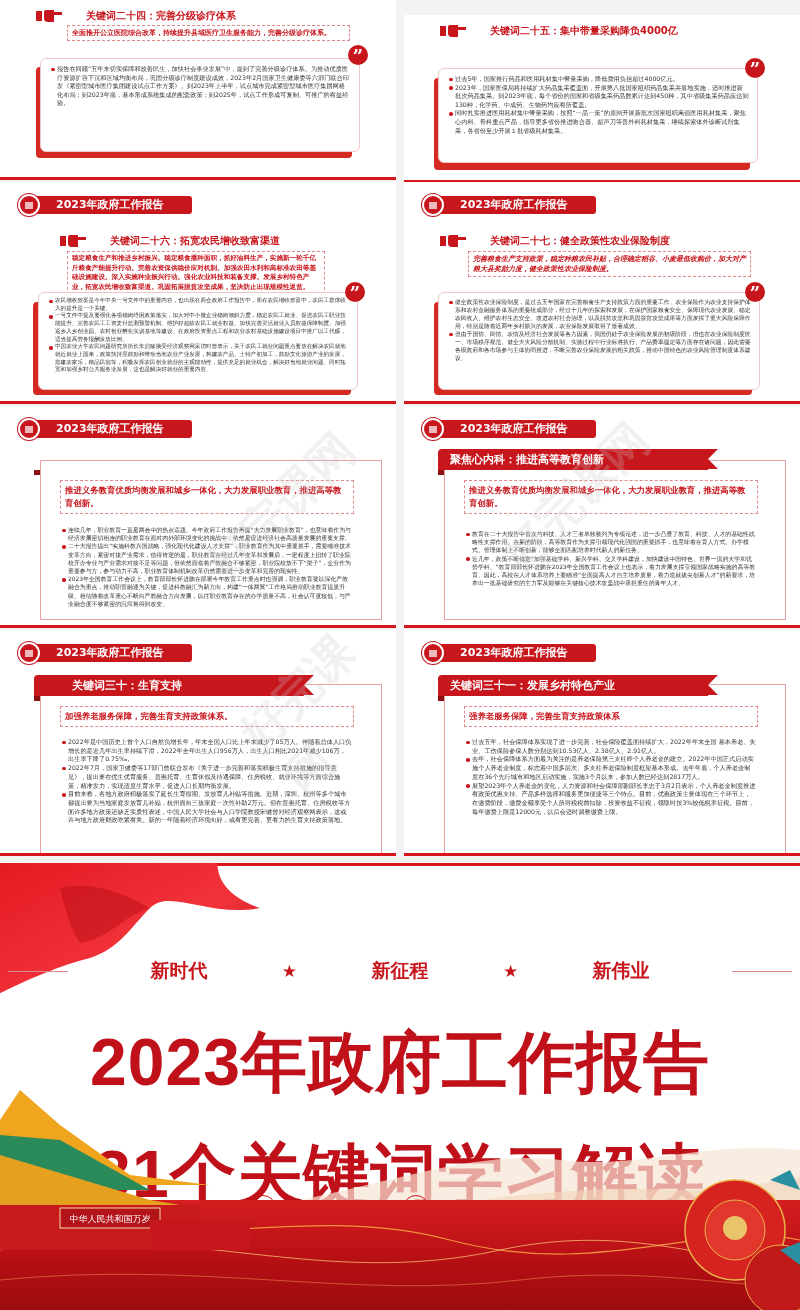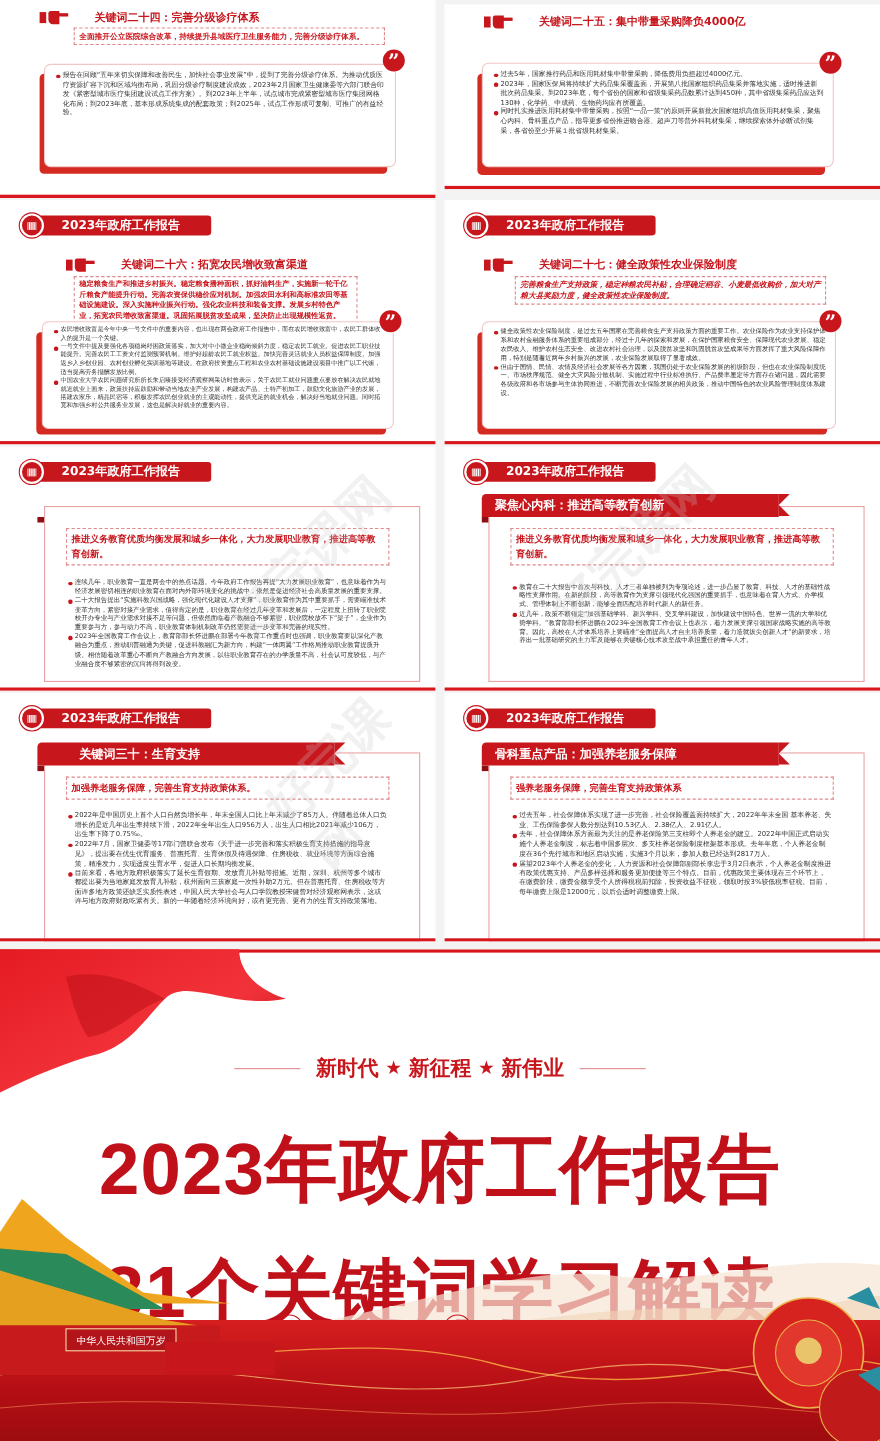--- a/index.html
+++ b/index.html
@@ -34,21 +34,21 @@
   .ribbon-tail { position: absolute; left: 34px; width: 6px; height: 5px; background: #8e0f13; }
   .frame { position: absolute; border: 1px solid #e9a2a4; background: transparent; }
   .frame-box { position: absolute; left: 60px; right: 42px; border: 1px dashed #e08a8c; color: #c8161d; font-weight: bold; font-size: 8.4px; line-height: 13px; padding: 3px 4px; }
   .frame-bullets { position: absolute; left: 62px; right: 44px; font-size: 5.9px; line-height: 8.2px; color: #333; }
 
   .watermark { position: absolute; color: rgba(200,200,200,0.25); font-size: 46px; font-weight: bold; transform: rotate(-45deg); pointer-events: none; }
 
   
   .cover { position: absolute; left: 0; top: 863px; width: 800px; height: 447px; background: #fff; overflow: hidden; }
   .flag { position: absolute; left: -30px; top: -15px; width: 300px; height: 170px; }
-  .slogan { position: absolute; left: 0; right: 0; top: 95px; text-align: center; color: #c8161d; font-weight: bold; font-size: 19px; display: flex; justify-content: center; align-items: center; gap: 6px; }
+  .slogan { position: absolute; left: 0; right: 0; top: 95px; text-align: center; color: #c8161d; font-weight: bold; font-size: 19px; display: flex; justify-content: space-between; align-items: center; gap: 6px; }
   .slogan .line { width: 60px; height: 1px; background: #e08a8c; margin: 0 8px; }
   .slogan .star { font-size: 17px; }
   .cover-title { position: absolute; left: 0; right: 0; text-align: center; color: #c0111a; font-size: 66px; font-weight: bold; letter-spacing: 1px; font-family: "Liberation Sans", sans-serif; }
   .meta-row { position: absolute; left: 0; right: 0; top: 332px; display: flex; justify-content: center; gap: 28px; color: #c8161d; font-size: 13px; align-items: center; }
   .meta-item { display: flex; align-items: center; gap: 8px; }
   .meta-icon { width: 26px; height: 26px; border-radius: 50%; border: 1.5px solid #c8161d; display: flex; align-items: center; justify-content: center; }
   .mountains { position: absolute; left: 0; right: 0; bottom: 60px; height: 120px; }
   .waves { position: absolute; left: 0; right: 0; bottom: 0; height: 110px; background: linear-gradient(180deg, #d61e1f 0%, #b30e14 60%, #9d0c10 100%); }
   .gate { position: absolute; left: 0; bottom: 60px; width: 250px; height: 170px; }
   .peony { position: absolute; right: -10px; bottom: 0; width: 150px; height: 170px; }
@@ -71,21 +71,21 @@
     <div class="card-shadow" style="left:36px;top:67px;width:316px;height:91px;"></div>
     <div class="card" style="left:40px;top:58px;width:320px;height:94px;">
       <div class="bullets">
         <p>报告在回顾“五年来切实保障和改善民生，加快社会事业发展”中，提到了完善分级诊疗体系。为推动优质医疗资源扩容下沉和区域均衡布局，巩固分级诊疗制度建设成效，2023年2月国家卫生健康委等六部门联合印发《紧密型城市医疗集团建设试点工作方案》。到2023年上半年，试点城市完成紧密型城市医疗集团网格化布局；到2023年底，基本形成系统集成的配套政策；到2025年，试点工作形成可复制、可推广的有益经验。</p>
       </div>
     </div>
     <div class="quote-icon" style="left:348px;top:45px;">”</div>
     <div class="bottom-bar"></div>
   </div>
 
-  <div class="slide" style="left:404px;top:4px;height:168px;">
+  <div class="slide" style="left:404px;top:15px;height:168px;">
     <div class="kw-pointer" style="top:9px;">
       <div class="hand">
           <span class="b1"></span>
           <span class="b2"></span>
           <span class="b3"></span>
         </div>
       <span class="kw-title">关键词二十五：集中带量采购降负4000亿</span>
     </div>
     <div class="card-shadow" style="left:30px;top:63px;width:316px;height:92px;"></div>
     <div class="card" style="left:34px;top:53px;width:320px;height:95px;">
@@ -237,21 +237,21 @@
     <div class="report-tag">
       <div class="badge">
           <svg viewBox="0 0 12 12">
             <rect x="2" y="3" width="8" height="7" fill="#fff"></rect>
             <path d="M3 3v7M5 3v7M7 3v7M9 3v7" stroke="#c8161d" stroke-width="0.6"></path>
           </svg>
         </div>
       <div class="label">2023年政府工作报告</div>
     </div>
     <div class="frame" style="left:40px;top:54px;width:342px;height:172px;"></div>
-    <div class="ribbon" style="top:45px;width:270px;">骨科重点产品：加强养老服务保障</div>
+    <div class="ribbon" style="top:45px;width:270px;">关键词三十一：发展乡村特色产业</div>
     <div class="ribbon-tail" style="top:66px;"></div>
     <div class="frame-box" style="top:76px;">强养老服务保障，完善生育支持政策体系</div>
     <div class="frame-bullets" style="top:108px;font-size:6.2px;line-height:8.7px;">
       <div class="bullets">
           <p>过去五年，社会保障体系实现了进一步完善，社会保险覆盖面持续扩大，2022年年末全国 基本养老、失业、工伤保险参保人数分别达到10.53亿人、2.38亿人、2.91亿人。</p>
       <p>去年，社会保障体系方面最为关注的是养老保险第三支柱即个人养老金的建立。2022年中国正式启动实施个人养老金制度，标志着中国多层次、多支柱养老保险制度框架基本形成。去年年底，个人养老金制度在36个先行城市和地区启动实施，实施3个月以来，参加人数已经达到2817万人。</p>
       <p>展望2023年个人养老金的变化，人力资源和社会保障部副部长李忠于3月2日表示，个人养老金制度推进有政策优惠支持、产品多样选择和服务更加便捷等三个特点。目前，优惠政策主要体现在三个环节上，在缴费阶段，缴费金额享受个人所得税税前扣除，投资收益不征税，领取时按3%较低税率征税。目前，每年缴费上限是12000元，以后会适时调整缴费上限。</p>
         </div>
     </div>
     <div class="bottom-bar"></div>

